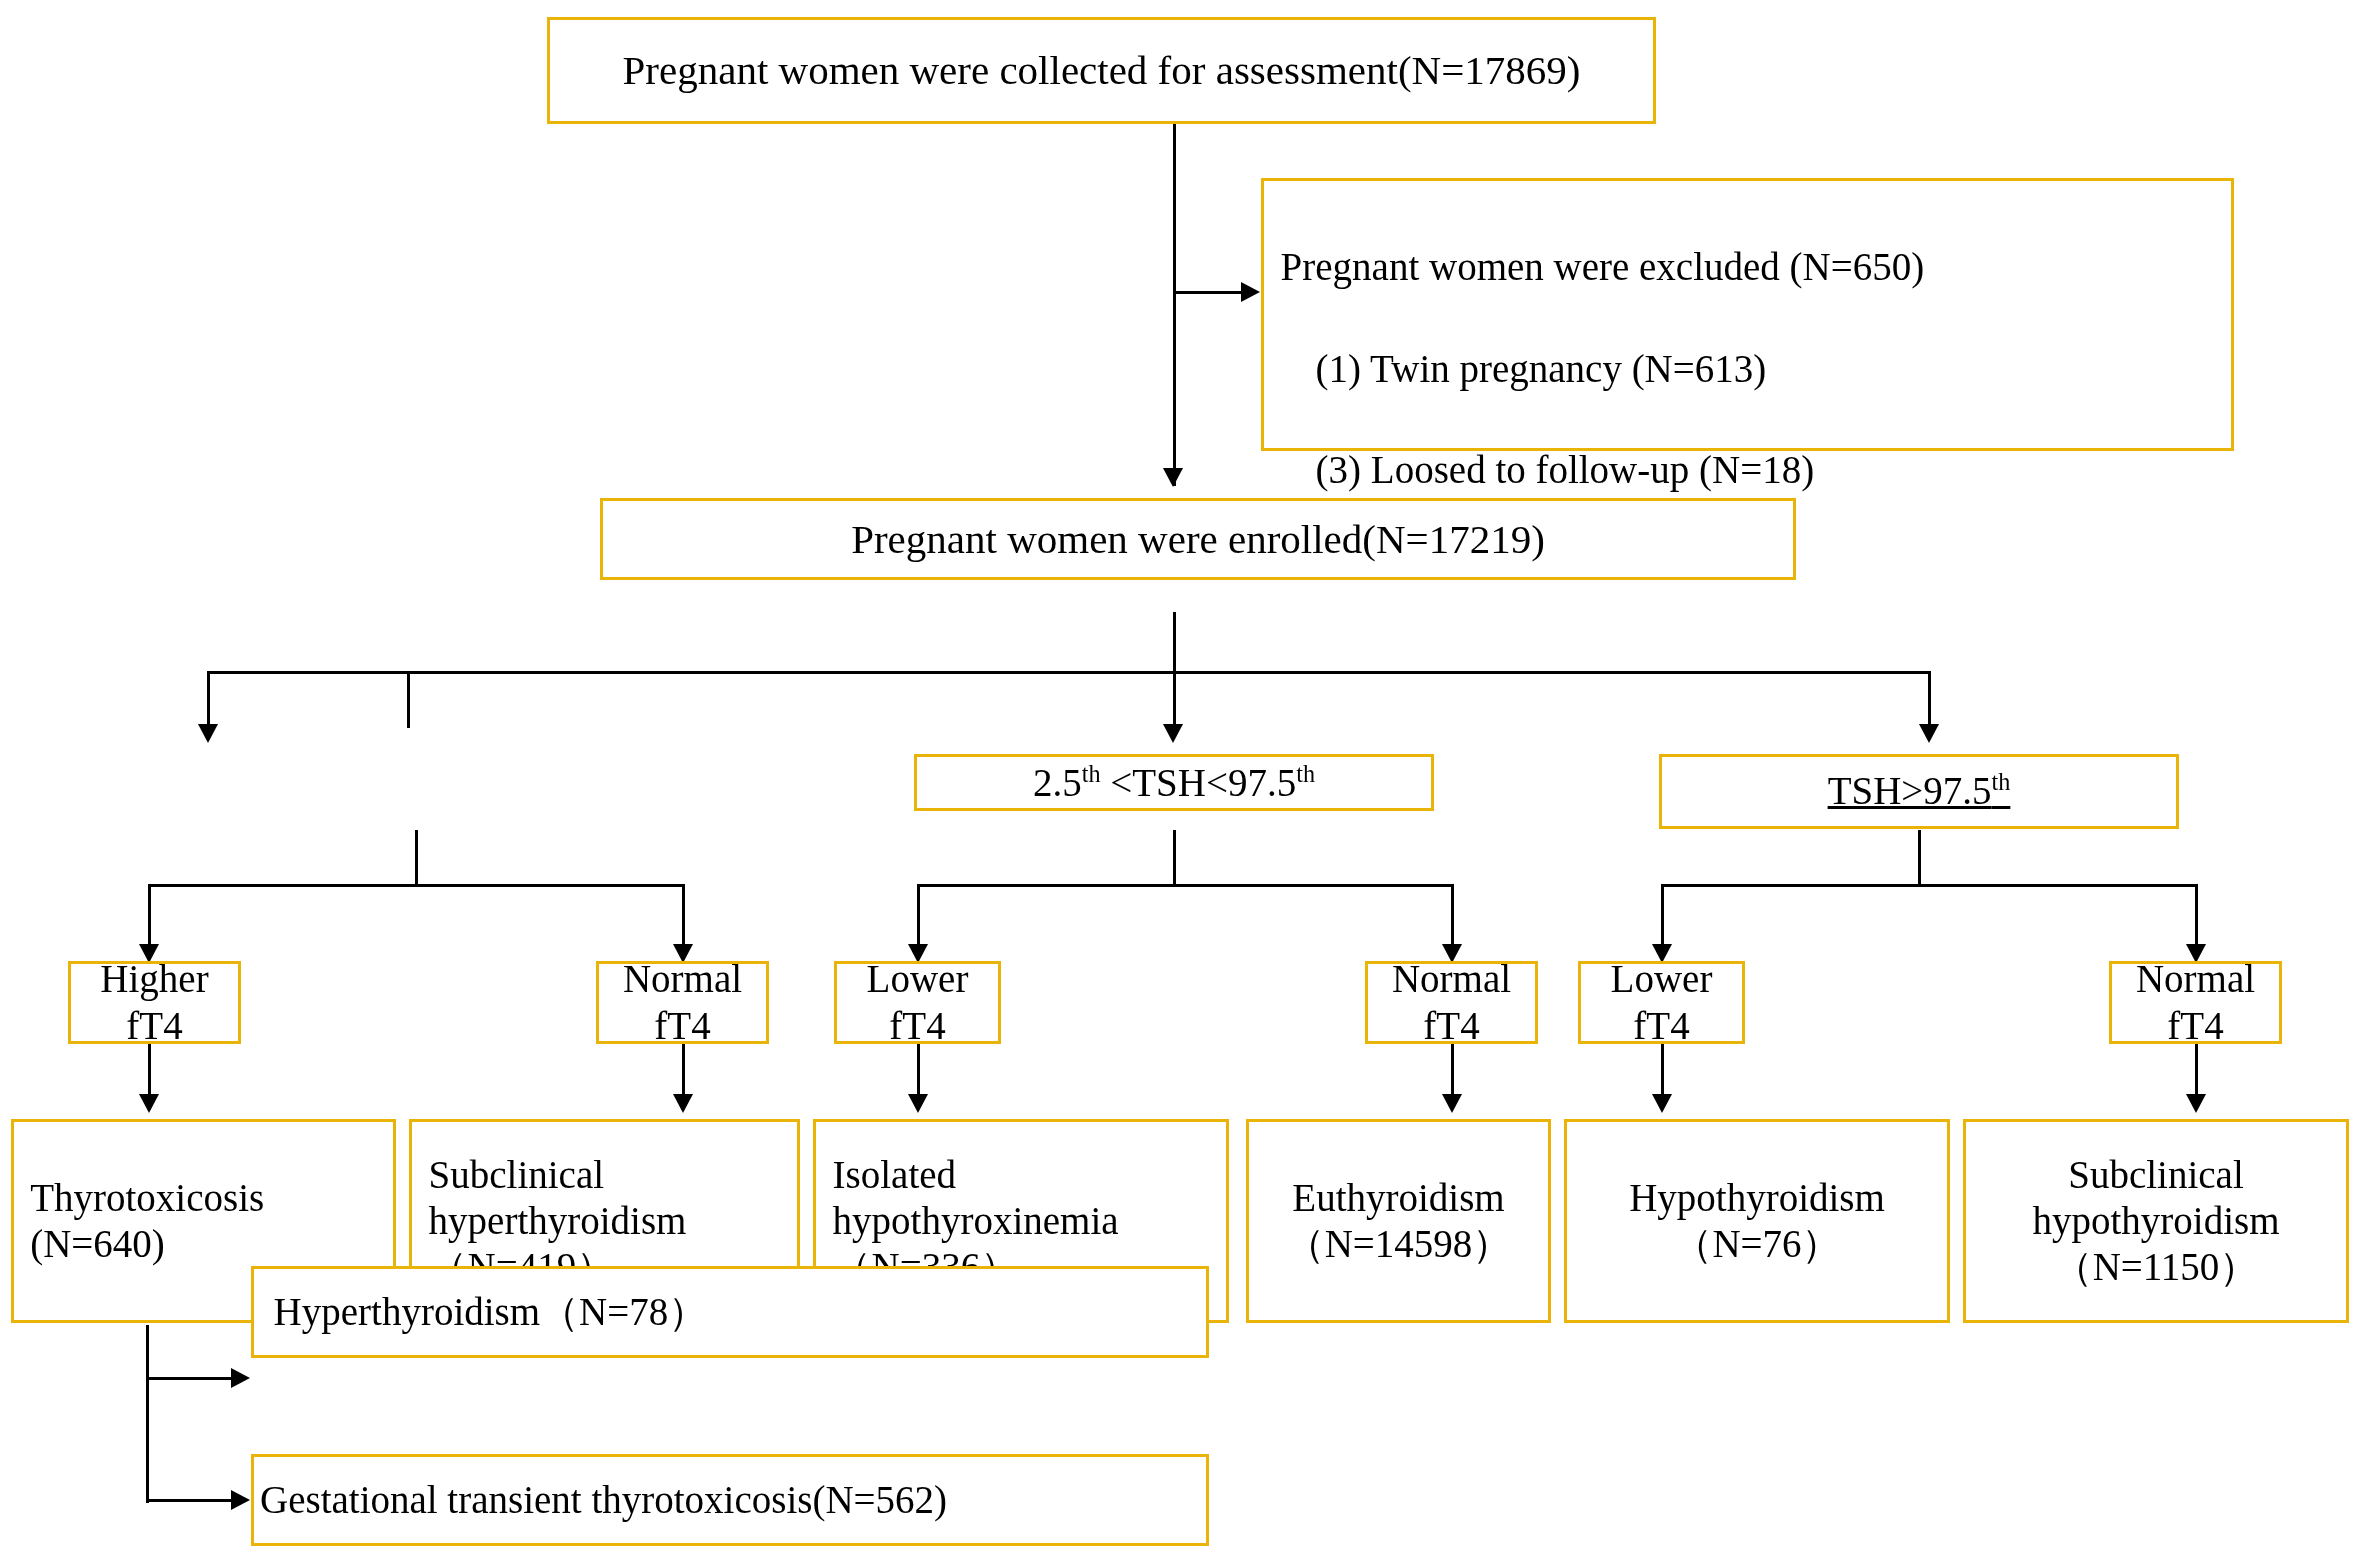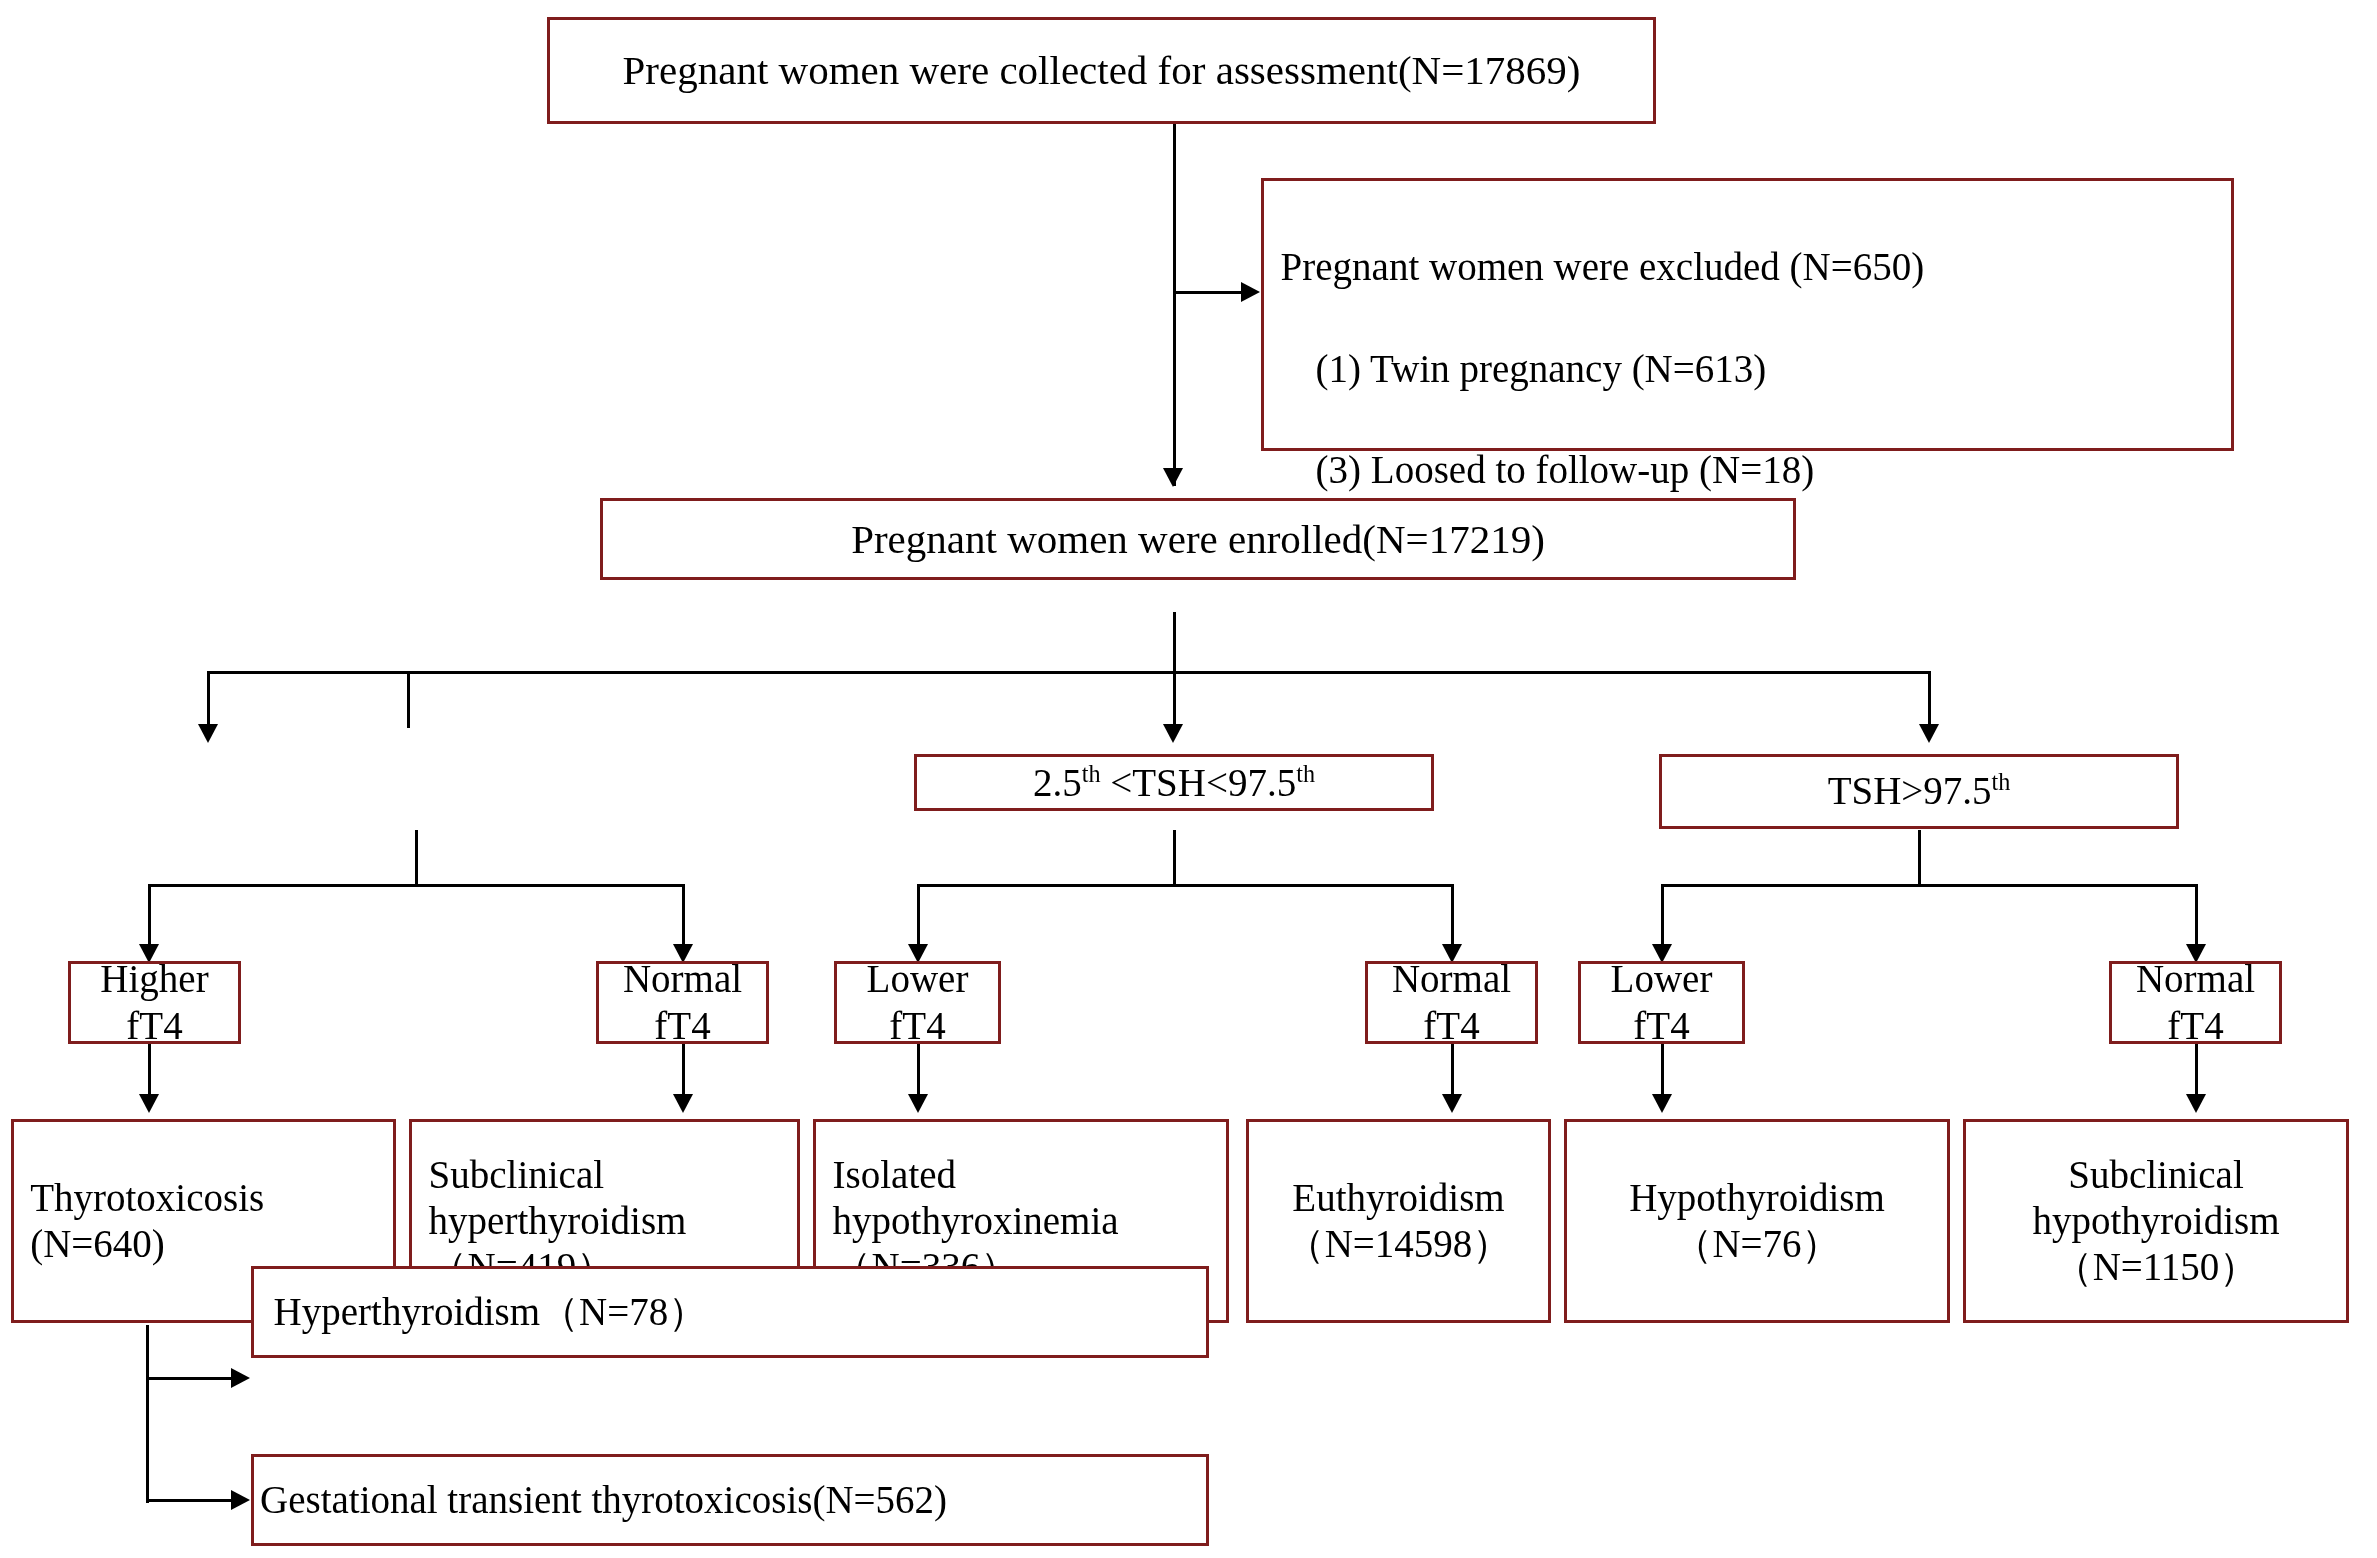--- a/index.html
+++ b/index.html
@@ -6,21 +6,21 @@
   #canvas{
     position:relative;
     width:2377px;height:1558px;
     background:#ffffff;
     font-family:"Liberation Serif","DejaVu Serif",serif;
     color:#000000;
     overflow:hidden;
   }
   .box{
     position:absolute;
-    border:3px solid #7f1d1d;
+    border:3px solid #eab308;
     background:#ffffff;
     box-sizing:border-box;
     display:flex;
     align-items:center;
     justify-content:center;
     text-align:center;
     line-height:1.18;
     font-size:39px;
     padding:3px 7.5px;
     white-space:pre-line;
@@ -97,21 +97,21 @@
 
   <div class="hline" style="left:1929px;top:671px;width:0px;"></div>
   <div class="vline" style="left:1928px;top:671px;height:66px;"></div>
   <div class="arrow-down" style="left:1919px;top:724px;"></div>
 
 
   <div class="box f52" style="left:914px;top:754px;width:520px;height:57px;">
     <span><span>2.5</span><sup>th</sup><span> &lt;TSH&lt;97.5</span><sup>th</sup></span>
   </div>
 
-  <div class="box f52" style="left:1659px;top:754px;width:520px;height:75px;">
+  <div class="box f52" style="left:1659px;top:754px;width:520px;height:75px;text-decoration:underline;">
     <span><span>TSH&gt;97.5</span><sup>th</sup></span>
   </div>
 
   <div class="vline" style="left:415px;top:830px;height:56px;"></div>
   <div class="hline" style="left:148px;top:884px;width:537px;"></div>
   <div class="vline" style="left:148px;top:884px;height:74px;"></div>
   <div class="arrow-down" style="left:139px;top:944px;"></div>
   <div class="vline" style="left:682px;top:884px;height:74px;"></div>
   <div class="arrow-down" style="left:673px;top:944px;"></div>
 

